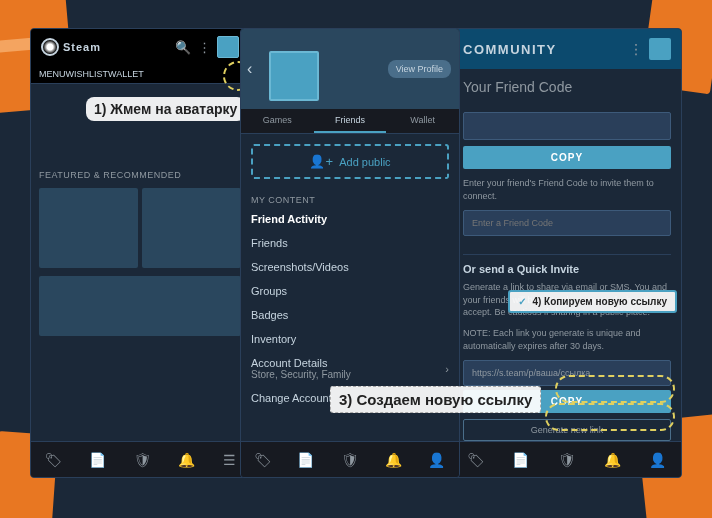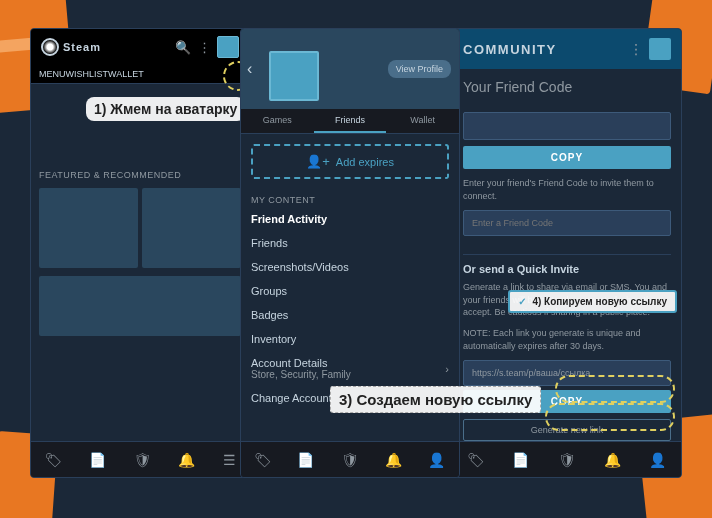--- a/index.html
+++ b/index.html
@@ -628,21 +628,21 @@
     </div>
 
     <div class="profile-tabs">
       <div class="profile-tab">Games</div>
       <div class="profile-tab active">Friends</div>
       <div class="profile-tab">Wallet</div>
     </div>
 
     <div class="add-friends-btn">
       <span class="add-friends-icon">👤+</span>
-      <span>Add expires</span>
+      <span>Add public</span>
     </div>
 
     <div class="my-content-label">MY CONTENT</div>
 
     <div class="content-menu-item bold">Friend Activity</div>
     <div class="content-menu-item">Friends</div>
     <div class="content-menu-item">Screenshots/Videos</div>
     <div class="content-menu-item">Groups</div>
     <div class="content-menu-item">Badges</div>
     <div class="content-menu-item">Inventory</div>

